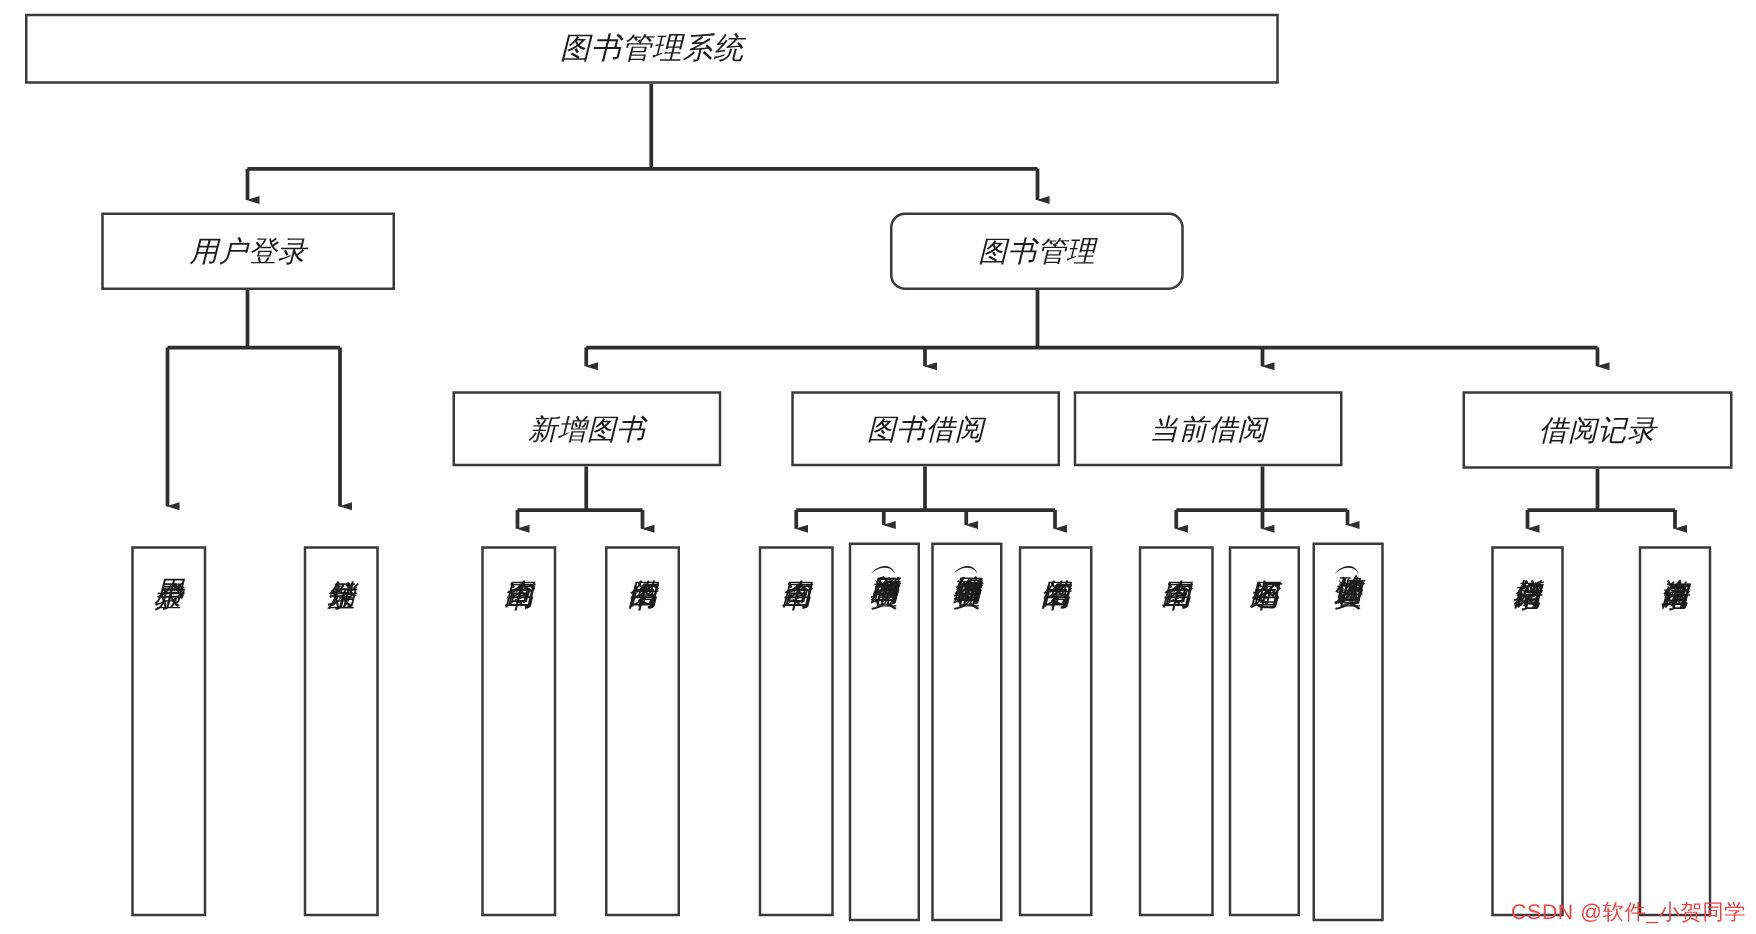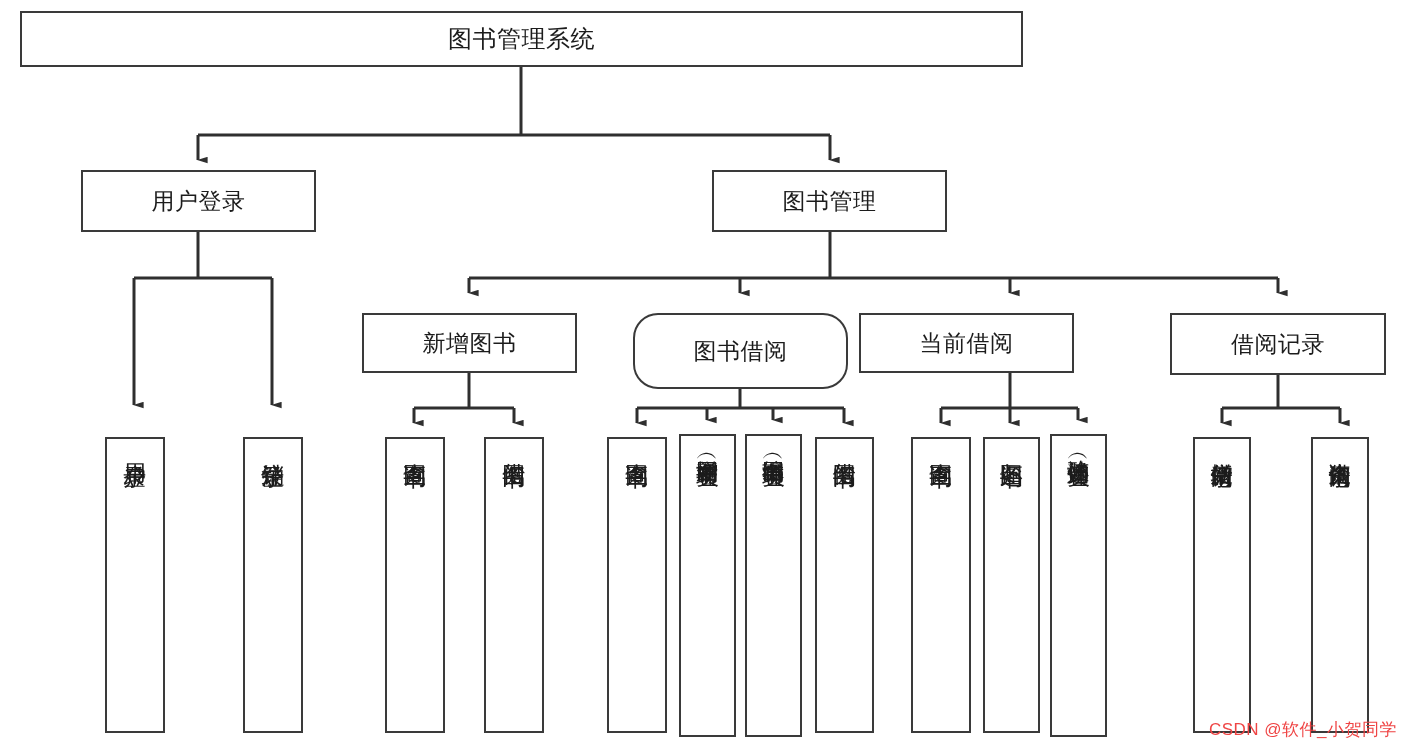--- a/index.html
+++ b/index.html
@@ -32,20 +32,21 @@
     border: 2.5px solid #3a3a3a;
     display: flex;
     align-items: center;
     justify-content: center;
     color: #1c1c1c;
   }
   .node .label {
     text-align: left;
     line-height: 1.25;
     letter-spacing: 0.5px;
+    font-style: italic;
   }
   .node.horizontal .label {
     writing-mode: horizontal-tb;
     font-size: 23px;
   }
   .node.vertical {
     align-items: flex-start;
     padding-top: 6px;
   }
   .node.vertical .label {
@@ -127,29 +128,29 @@
   </svg>
 
   <div class="node horizontal" id="root-node" style="left:20px; top:11px; width:1003px; height:56px;">
     <span class="label">图书管理系统</span>
   </div>
 
   <div class="node horizontal" style="left:81px; top:170px; width:235px; height:62px;">
     <span class="label">用户登录</span>
   </div>
 
-  <div class="node horizontal" style="left:712px; top:170px; width:235px; height:62px;">
+  <div class="node horizontal" style="left:712px; top:170px; width:235px; height:62px;border-radius:12px;">
     <span class="label">图书管理</span>
   </div>
 
   <div class="node horizontal" style="left:362px; top:313px; width:215px; height:60px;">
     <span class="label">新增图书</span>
   </div>
 
-  <div class="node horizontal" style="left:633px; top:313px; width:215px; height:76px;border-radius:25px;">
+  <div class="node horizontal" style="left:633px; top:313px; width:215px; height:60px;">
     <span class="label">图书借阅</span>
   </div>
 
   <div class="node horizontal" style="left:859px; top:313px; width:215px; height:60px;">
     <span class="label">当前借阅</span>
   </div>
 
   <div class="node horizontal" style="left:1170px; top:313px; width:216px; height:62px;">
     <span class="label">借阅记录</span>
   </div>

